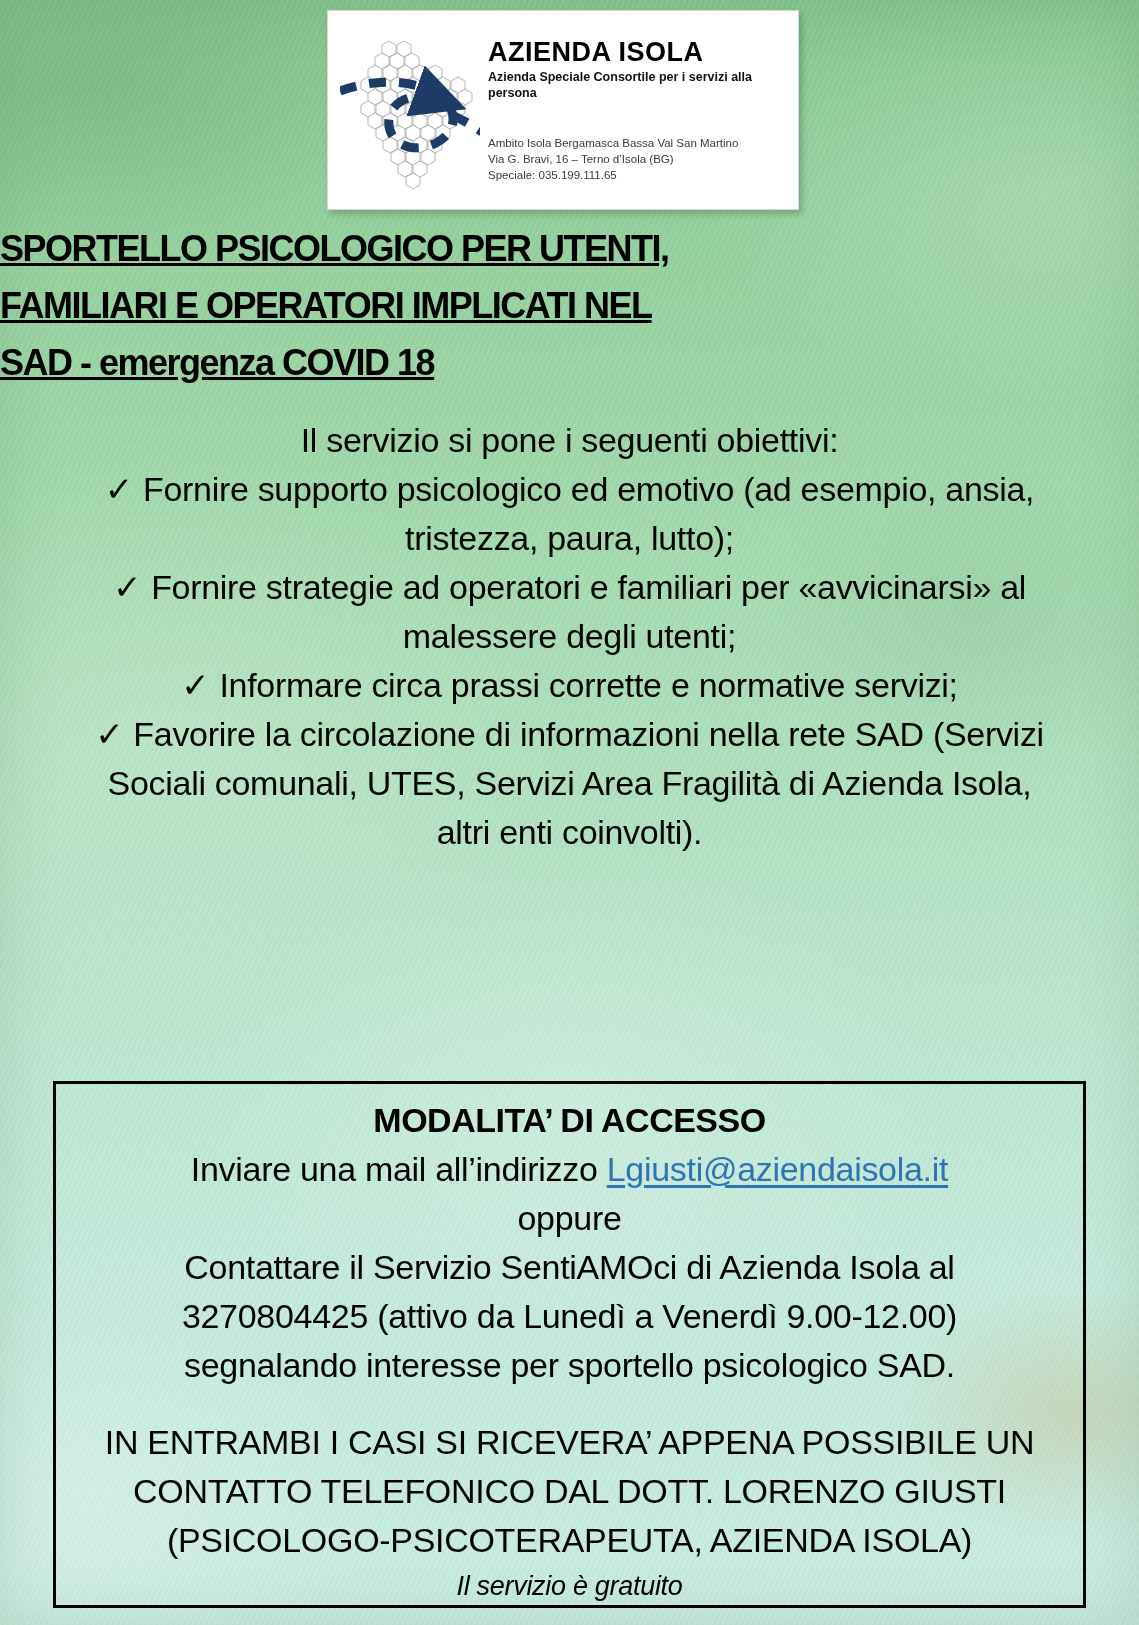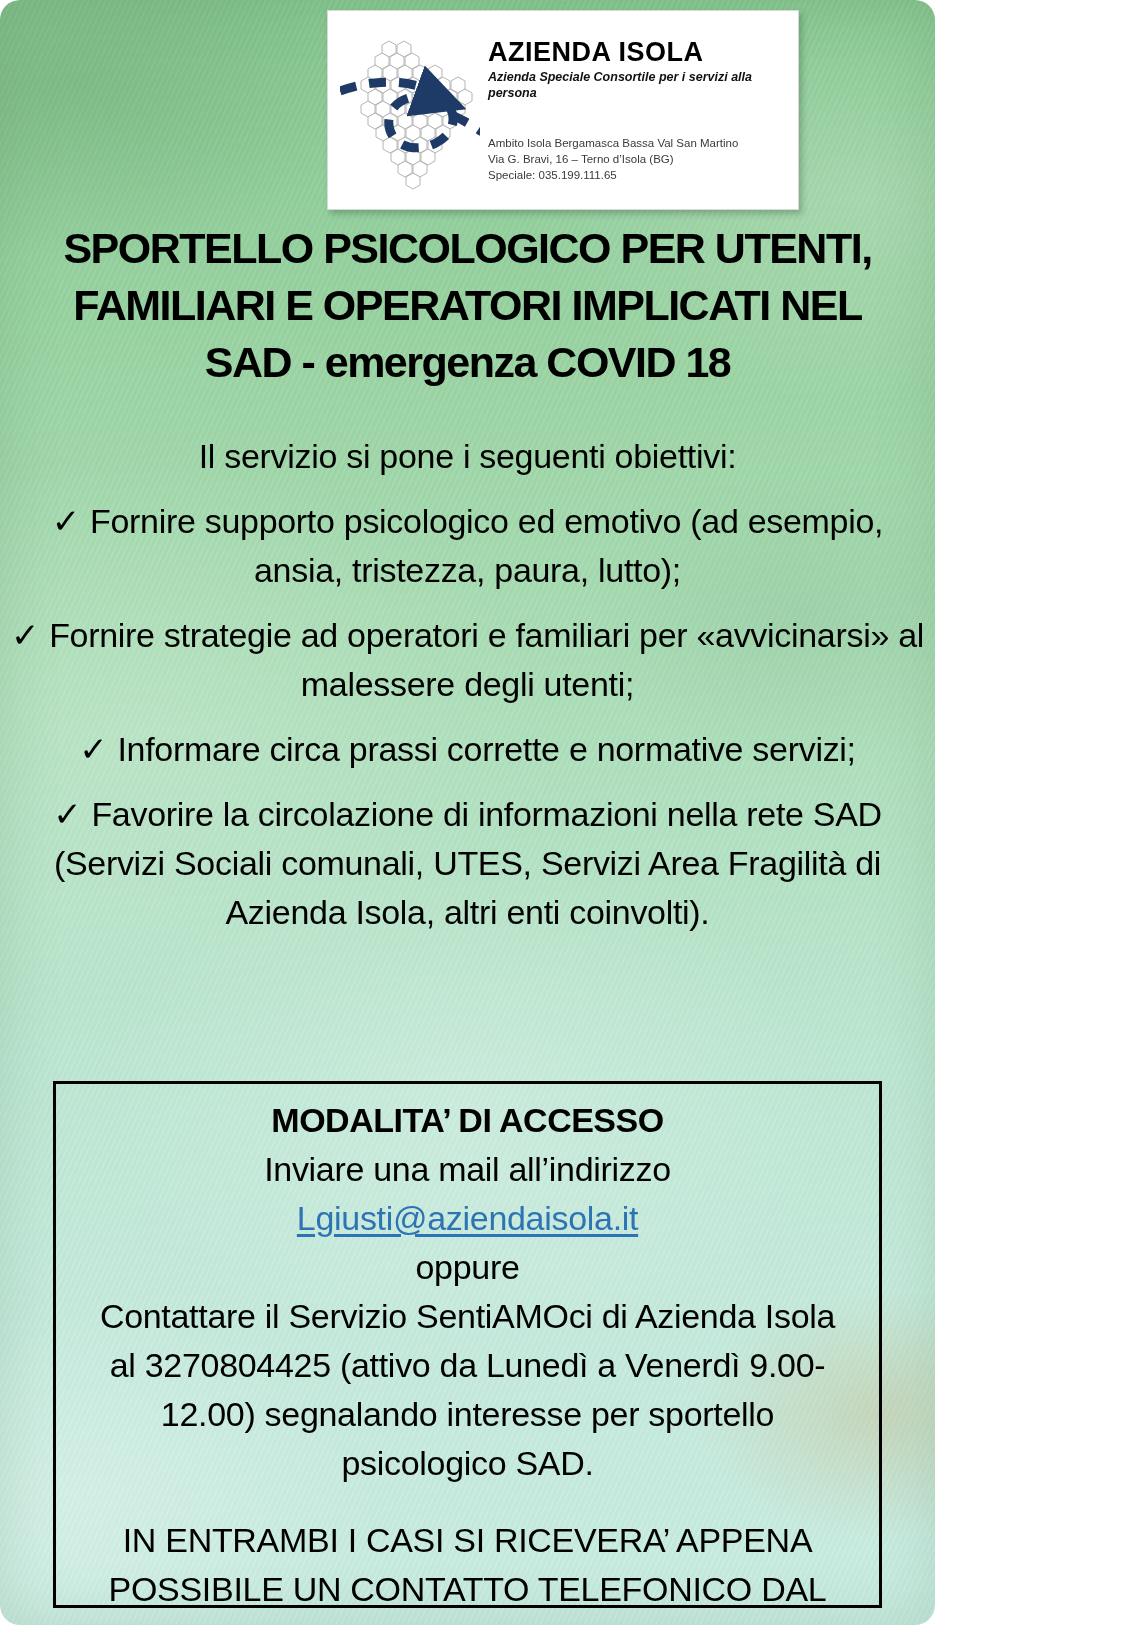--- a/index.html
+++ b/index.html
@@ -1,85 +1,85 @@
 <!DOCTYPE html>
 <html lang="it"><head>
 <meta charset="utf-8">
 <style>
   html,body { margin:0; padding:0; }
   .page {
     position: relative;
-    width: 935px;
+    width: 1139px;
     height: 1625px;
     overflow: hidden;
     font-family: "Liberation Sans", sans-serif;
     color: #000;
     background:
       radial-gradient(420px 260px at 8% 5%,  rgba(96,150,102,0.30), transparent 70%),
       radial-gradient(500px 300px at 92% 12%, rgba(255,255,255,0.18), transparent 70%),
       radial-gradient(600px 400px at 15% 45%, rgba(255,255,255,0.16), transparent 70%),
       radial-gradient(320px 220px at 86% 38%, rgba(118,168,128,0.18), transparent 70%),
       radial-gradient(520px 360px at 50% 68%, rgba(255,255,255,0.20), transparent 72%),
       radial-gradient(260px 180px at 94% 87%, rgba(196,168,110,0.30), transparent 70%),
       radial-gradient(420px 280px at 8% 92%,  rgba(255,255,255,0.22), transparent 72%),
       repeating-linear-gradient(115deg, rgba(255,255,255,0.05) 0 2px, rgba(0,0,0,0.015) 2px 5px),
       linear-gradient(180deg,
         #86c790 0%, #92cf9b 12%, #9dd5a6 25%, #a8dcb3 38%,
         #b3e2c3 52%, #bde7d2 65%, #c4eadb 78%, #c9ece1 100%);
     box-shadow: inset 0 0 60px rgba(70,120,80,0.18);
-    border-radius: 20px;
   }
 
   
   .header-card {
     position: absolute;
     left: 327px; top: 10px;
     width: 470px; height: 198px;
     background: #fff;
     border: 1px solid #d9d9d9;
     box-shadow: 3px 4px 6px rgba(40,70,50,0.30);
     display: flex;
   }
   .logo-wrap { width: 160px; height: 100%; position: relative; }
   .logo-wrap svg { position: absolute; left: 12px; top: 18px; }
   .header-text { flex: 1; padding: 26px 10px 0 0; }
   .org-name {
     font-size: 27px; font-weight: 700; letter-spacing: 0.5px;
     line-height: 30px; color: #000;
   }
   .org-tagline {
-    font-size: 12.5px; font-weight: 700; font-style: italic;
+    font-size: 12.5px; font-weight: 700; 
     line-height: 16px; color: #111; margin-top: 2px;
   }
   .org-address { margin-top: 34px; font-size: 11.5px; line-height: 16px; color: #3a3a3a; }
 
   
   .main-title {
     position: absolute;
     left: 0; right: 0; top: 220px;
-    text-align: center;
+    text-align: left;
     font-weight: 700;
-    font-size: 43px;
+    font-size: 36px;
     line-height: 57px;
     letter-spacing: -1.5px;
     color: #000;
+    text-decoration: underline;
   }
 
   
   .objectives {
     position: absolute;
     left: 50%; top: 416px;
     transform: translateX(-50%);
     width: 960px;
     text-align: center;
     font-size: 34px;
     line-height: 49px;
     letter-spacing: -0.3px;
   }
-  .objectives p { margin: 16px; }
+  .objectives p { margin: 0; }
   .check { display: inline-block; margin-right: 10px; }
 
   
   .access-box {
     position: absolute;
     left: 53px; right: 53px;
     top: 1081px; height: 527px;
     border: 3px solid #000;
     box-sizing: border-box;
     padding: 12px 42px 10px 42px;

